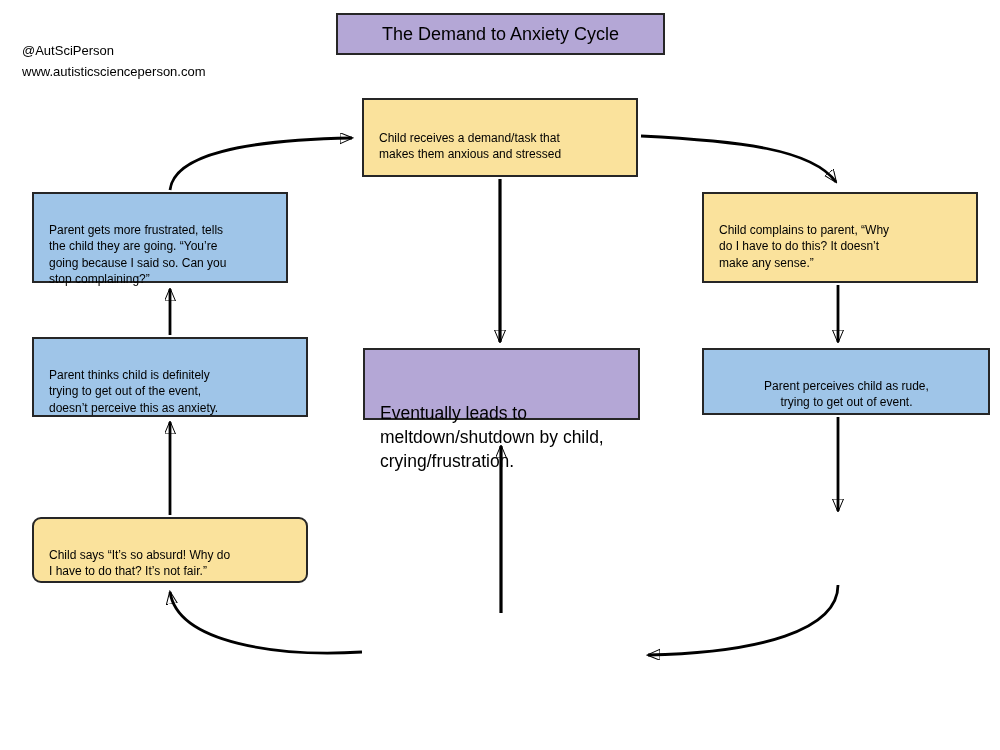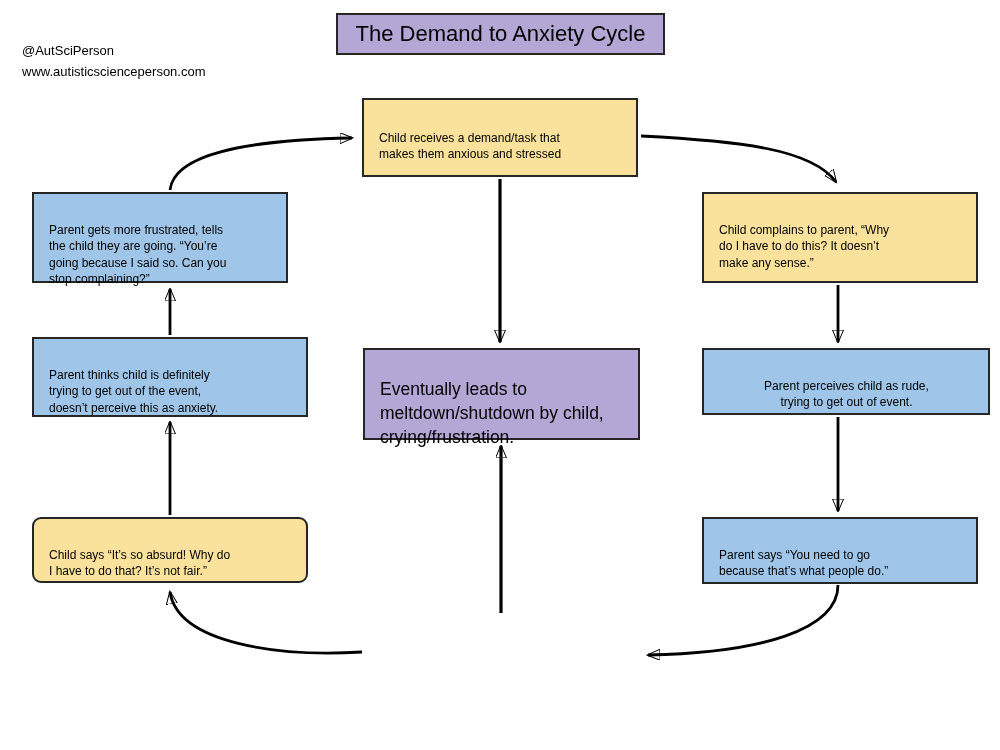--- a/index.html
+++ b/index.html
@@ -19,32 +19,32 @@
     white-space:pre-line;
   }
   .node.yellow{background:var(--yellow,#fae29c);}
   .node.blue{background:var(--blue,#9fc5e8);}
   .node.purple{background:var(--purple,#b4a7d6);}
   .title-box{
     position:absolute;left:336px;top:13px;width:329px;height:42px;z-index:2;
     box-sizing:border-box;border:2px solid var(--border,#262626);
     background:var(--purple,#b4a7d6);
     display:flex;align-items:center;justify-content:center;
-    font-size:22px;
+    font-size:18px;
   }
   .credit{position:absolute;left:22px;top:40px;z-index:2;font-size:13px;line-height:1.65;}
   #node-demand{left:362px;top:98px;width:276px;height:79px;padding-top:13px;}
   #node-complain{left:702px;top:192px;width:276px;height:91px;}
   #node-perceive{left:702px;top:348px;width:288px;height:67px;text-align:center;}
   #node-parent-says{left:702px;top:517px;width:276px;height:67px;}
   #node-anxious{left:362px;top:615px;width:278px;height:78px;}
   #node-child-says{left:32px;top:517px;width:276px;height:66px;border-radius:9px;}
   #node-parent-thinks{left:32px;top:337px;width:276px;height:80px;}
   #node-parent-frustrated{left:32px;top:192px;width:256px;height:91px;}
-  #node-meltdown{left:363px;top:348px;width:277px;height:92px;font-size:17.5px;line-height:1.37;padding-top:4px;}
+  #node-meltdown{left:363px;top:348px;width:277px;height:72px;font-size:17.5px;line-height:1.37;padding-top:28px;}
 </style>
 </head>
 <body>
 
 <div class="canvas">
 
   <svg class="arrows" viewBox="0 0 1000 750" xmlns="http://www.w3.org/2000/svg">
     <defs>
       <marker id="ah" markerUnits="userSpaceOnUse" markerWidth="14" markerHeight="12" refX="12" refY="5.5" orient="auto">
         <path class="arrowhead" d="M0,0 L13,5.5 L0,11 Z"></path>
@@ -80,24 +80,20 @@
     <span>Child complains to parent, “Why
 do I have to do this? It doesn’t
 make any sense.”</span>
   </div>
 
   <div class="node blue" id="node-perceive">
     <span>Parent perceives child as rude,
 trying to get out of event.</span>
   </div>
 
-  <div class="node blue" id="node-parent-says">
-    <span>Parent says “You need to go
-because that’s what people do.”</span>
-  </div>
 
 
   <div class="node yellow" id="node-child-says">
     <span>Child says “It’s so absurd! Why do
 I have to do that? It’s not fair.”</span>
   </div>
 
   <div class="node blue" id="node-parent-thinks">
     <span>Parent thinks child is definitely
 trying to get out of the event,

